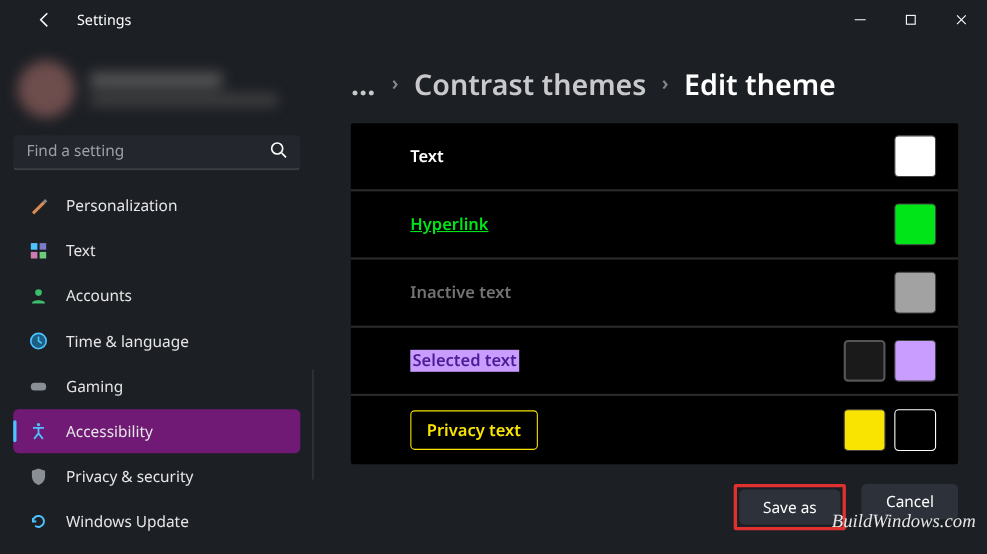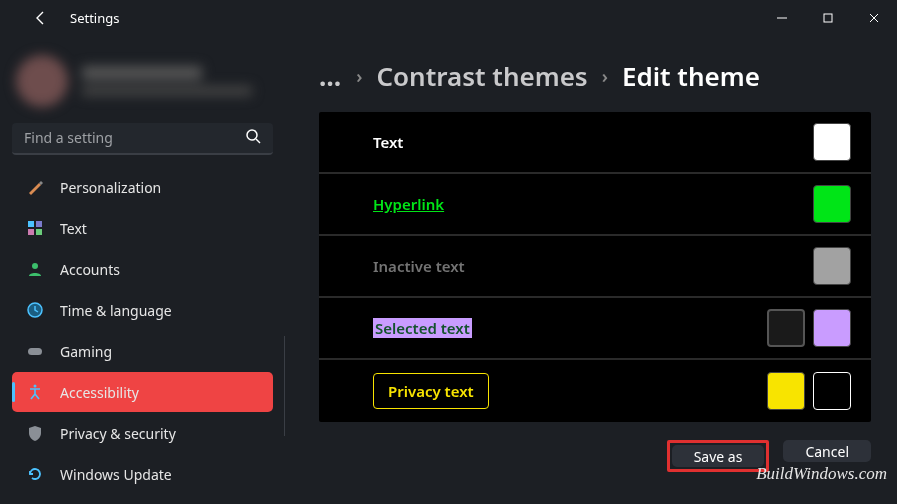--- a/index.html
+++ b/index.html
@@ -20,54 +20,54 @@
   .profile-lines .l1 { width: 120px; height: 14px; background: #555; margin-bottom: 6px; border-radius: 2px; }
   .profile-lines .l2 { width: 170px; height: 10px; background: #444; border-radius: 2px; }
 
   .search { display: flex; align-items: center; background: #23272d; border-radius: 4px; border-bottom: 2px solid #3a3e45; height: 36px; padding: 0 12px; margin-bottom: 12px; }
   .search input { flex: 1; background: transparent; border: none; color: #86efac; font-size: 14px; outline: none; }
   .search input::placeholder { color: #9ea1a5; }
   .search .mag { stroke: #c7c9cc; }
 
   .nav { display: flex; flex-direction: column; gap: 1px; }
   .nav-item { display: flex; align-items: center; gap: 16px; height: 40px; border-radius: 5px; padding: 0 14px; font-size: 14px; color: #e6e6e6; position: relative; cursor: pointer; }
-  .nav-item.active { background: #ef4444; }
+  .nav-item.active { background: #701a75; }
   .nav-item.active::before { content: ""; position: absolute; left: 0; top: 10px; bottom: 10px; width: 3px; background: #4cc2ff; border-radius: 2px; }
   .nav-icon { width: 18px; height: 18px; display: flex; align-items: center; justify-content: center; }
 
   .vrule { position: absolute; right: 0; top: 300px; height: 100px; width: 1px; background: #3a3e45; }
 
   
   .main { flex: 1; padding: 22px 26px 18px 34px; overflow: hidden; }
   .crumb { display: flex; align-items: center; gap: 14px; font-size: 26px; font-weight: 600; color: #c9c9cb; margin-bottom: 18px; }
   .crumb .ell { font-weight: 700; letter-spacing: 1px; }
   .crumb .chv { font-size: 18px; color: #888; }
   .crumb .bold { color: #fff; }
 
   .panel { background: #000; border-radius: 2px; overflow: hidden; }
   .row { height: 62px; display: flex; align-items: center; padding: 0 20px 0 54px; border-bottom: 2px solid #2a2a2a; gap: 8px; }
   .row:last-child { border-bottom: none; }
   .row .label { font-size: 15px; font-weight: 600; flex: 1; }
   .hyper { color: #00e517; text-decoration: underline; }
   .inactive-txt { color: #737373; }
-  .sel-txt span { background: #c99cff; color: #14532d; padding: 0 2px; }
+  .sel-txt span { background: #c99cff; color: #4c1d95; padding: 0 2px; }
   .btn-txt-outer { border: 1px solid #f8e400; border-radius: 4px; padding: 7px 14px; display: inline-block; }
   .btn-txt { color: #f8e400; }
 
   .swatch { width: 38px; height: 38px; border-radius: 4px; border: 1px solid #444; }
   .sw-white { background: #fff; }
   .sw-green { background: #00e517; }
   .sw-gray  { background: #a2a2a2; }
   .sw-dark  { background: #1a1a1a; border: 2px solid #555; }
   .sw-lilac { background: #c99cff; }
   .sw-yellow{ background: #f8e400; }
   .sw-black { background: #000; border: 1px solid #fff; }
 
   .footer { display: flex; gap: 14px; justify-content: flex-end; margin-top: 18px; }
-  .btn { height: 22px; padding: 0 22px; border-radius: 5px; background: #2d3139; color: #fff; font-size: 14px; border: none; display: flex; align-items: center; cursor: pointer; }
+  .btn { height: 32px; padding: 0 22px; border-radius: 5px; background: #2d3139; color: #fff; font-size: 14px; border: none; display: flex; align-items: center; cursor: pointer; }
   .save-wrap { border: 3px solid #e03030; padding: 2px; border-radius: 2px; }
 
   .watermark { position: absolute; right: 10px; bottom: 20px; font-style: italic; font-size: 17px; color: #e6e6e6; font-family: Georgia, serif; pointer-events: none; }
 </style>
 </head>
 <body>
 
 <div class="titlebar">
   <div class="back-btn">
     <svg width="16" height="16" viewBox="0 0 16 16" fill="none" stroke="currentColor" stroke-width="1.4">

